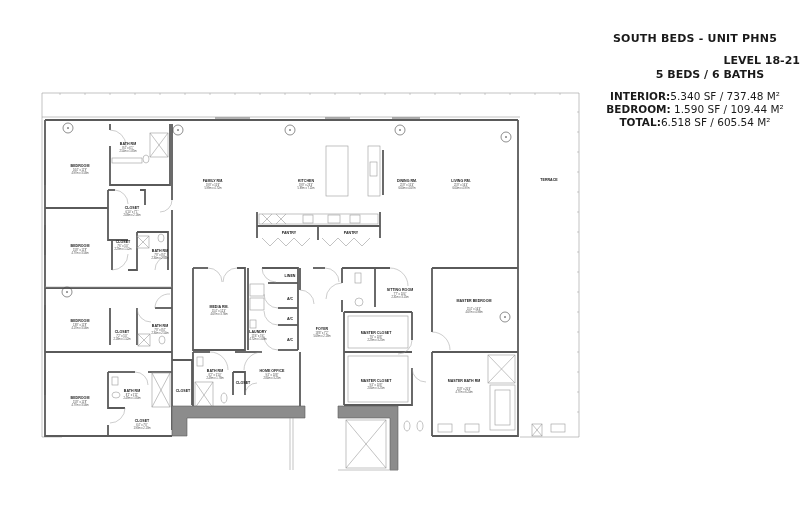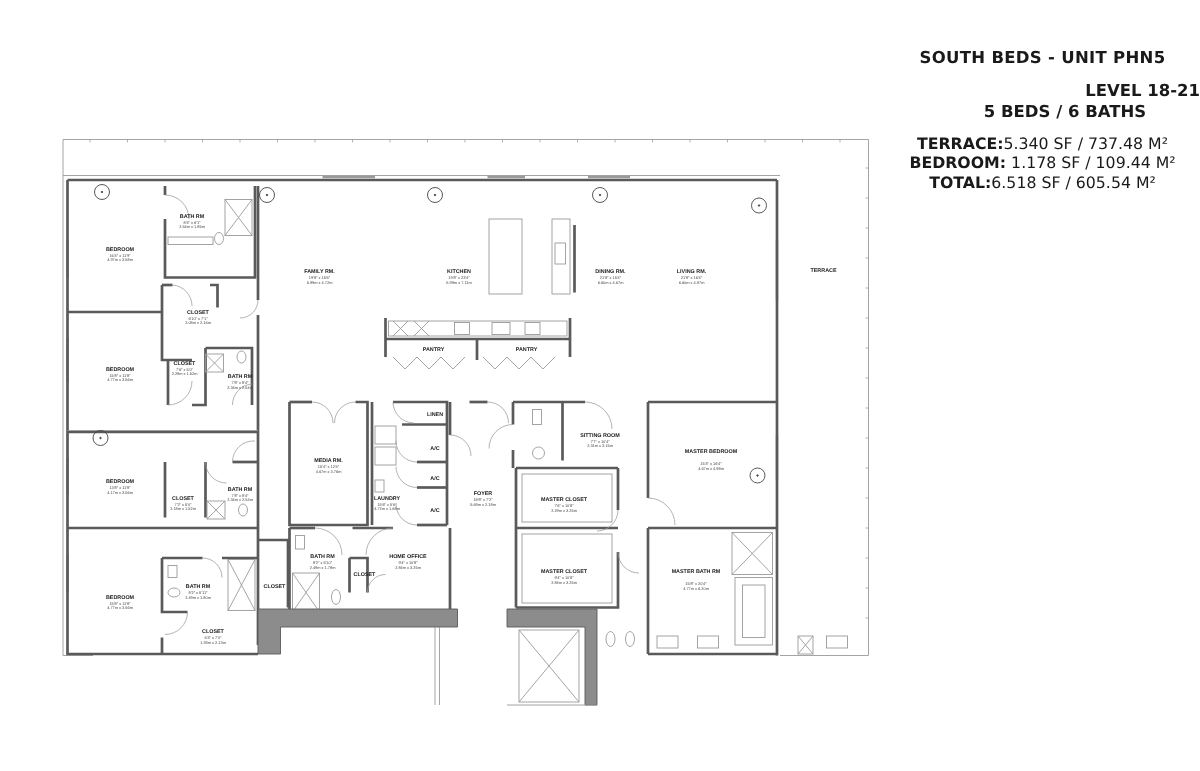--- a/index.html
+++ b/index.html
@@ -16,22 +16,22 @@
   .rl { font-family: "Liberation Sans", sans-serif; font-size: 3.6px; font-weight: bold; fill: #222; text-anchor: middle; }
   .dl { font-family: "Liberation Sans", sans-serif; font-size: 2.6px; fill: #444; text-anchor: middle; }
 </style>
 </head>
 <body>
 
 <div class="info">
   <div class="title">SOUTH BEDS - UNIT PHN5</div>
   <div class="level">LEVEL 18-21</div>
   <div class="beds">5 BEDS / 6 BATHS</div>
-  <div class="area a1"><b>TERRACE:</b><span>5.340 SF / 737.48 M²</span></div>
-  <div class="area a2"><b>BEDROOM:</b> <span>1.178 SF / 109.44 M²</span></div>
+  <div class="area a1"><b>INTERIOR:</b><span>5.340 SF / 737.48 M²</span></div>
+  <div class="area a2"><b>BEDROOM:</b> <span>1.590 SF / 109.44 M²</span></div>
   <div class="area a3"><b>TOTAL:</b><span>6.518 SF / 605.54 M²</span></div>
 </div>
 
 <svg class="plan" viewBox="0 0 800 514" xmlns="http://www.w3.org/2000/svg">
 
   <g fill="none" stroke="#9a9a9a" stroke-width="0.6">
     <polyline points="42,93 42,437 62,437"></polyline>
     <line x1="42" y1="93" x2="579" y2="93"></line>
     <line x1="579" y1="93" x2="579" y2="437"></line>
     <line x1="520" y1="437" x2="579" y2="437"></line>

